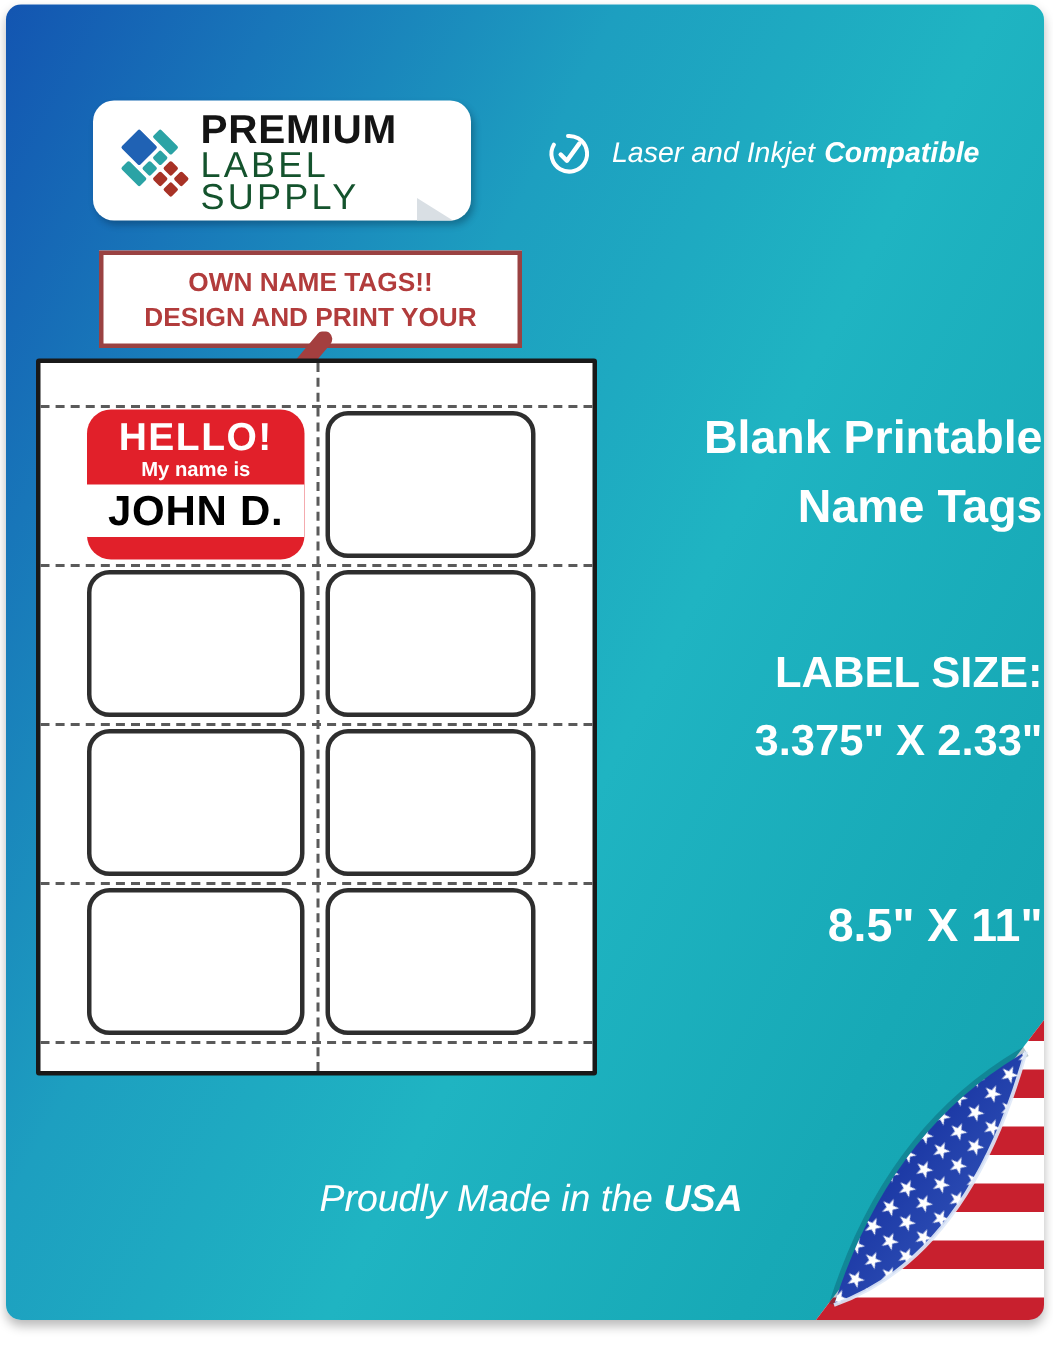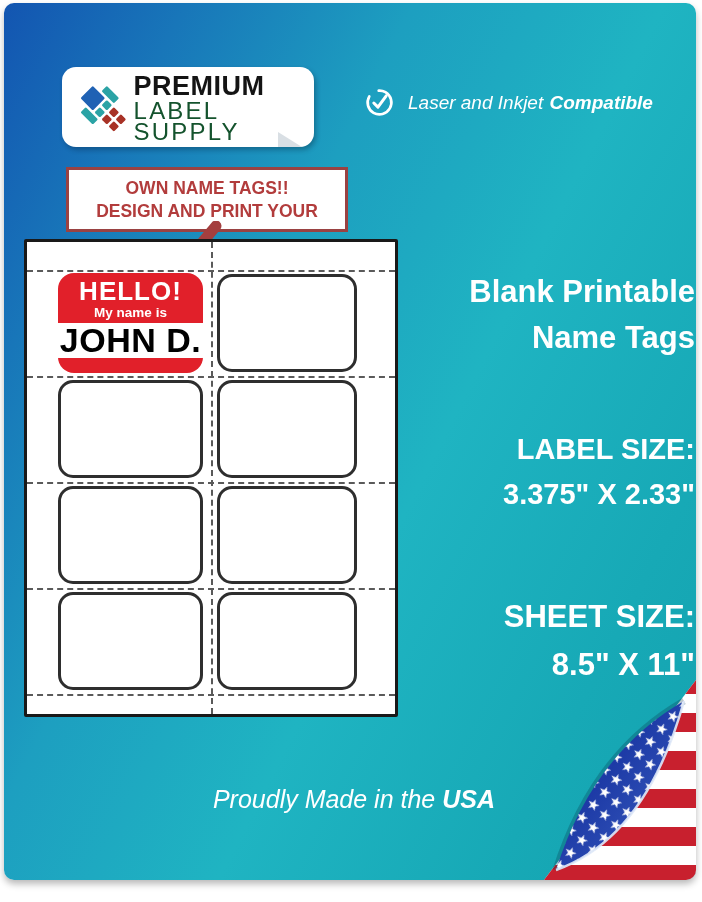--- a/index.html
+++ b/index.html
@@ -43,21 +43,21 @@
            border-radius:15px; box-sizing:border-box; }
   .c0{left:31px;width:145px}.c1{left:190px;width:140px}
   .r0{top:32px}.r1{top:138px}.r2{top:244px}.r3{top:350px}
 
   
   .hello-tag { position:absolute; left:31px; top:31px; width:145px; height:100px;
                background:var(--tag-red,#e1202a); border-radius:16px; overflow:hidden;
                text-align:center; color:#fff; }
   .hello-word { font-size:26px; font-weight:800; letter-spacing:1px; line-height:29px; margin-top:4px; }
   .myname { font-size:13.5px; font-weight:700; line-height:14px; }
-  .name-band { margin-top:3px; height:35px; background:#fff; color:#000; font-size:34px;
+  .name-band { margin-top:3px; height:35px; background:#fff; color:#000; font-size:28px;
                font-weight:700; display:flex; align-items:center; justify-content:center;
                letter-spacing:0.5px; }
 
   
   .rcol { position:absolute; left:395px; width:296px; text-align:right; color:#fff; font-weight:bold; }
   .headline { top:266px; font-size:31px; line-height:46px; }
   .labelsize { top:424px; font-size:29px; line-height:45px; }
   .sheetsize { top:590px; font-size:31px; line-height:48px; }
 
   
@@ -144,21 +144,20 @@
       <div>Blank Printable</div>
       <div>Name Tags</div>
     </div>
 
     <div class="rcol labelsize">
       <div>LABEL SIZE:</div>
       <div>3.375" X 2.33"</div>
     </div>
 
     <div class="rcol sheetsize">
-      <div>SHEET SIZE:</div>
       <div>8.5" X 11"</div>
     </div>
 
 
     <div class="made-in">
       <span>Proudly Made in the</span><span class="bold">USA</span>
     </div>
 
     <svg class="flag-svg" width="158" height="205" viewBox="0 0 158 205">
       <defs>

